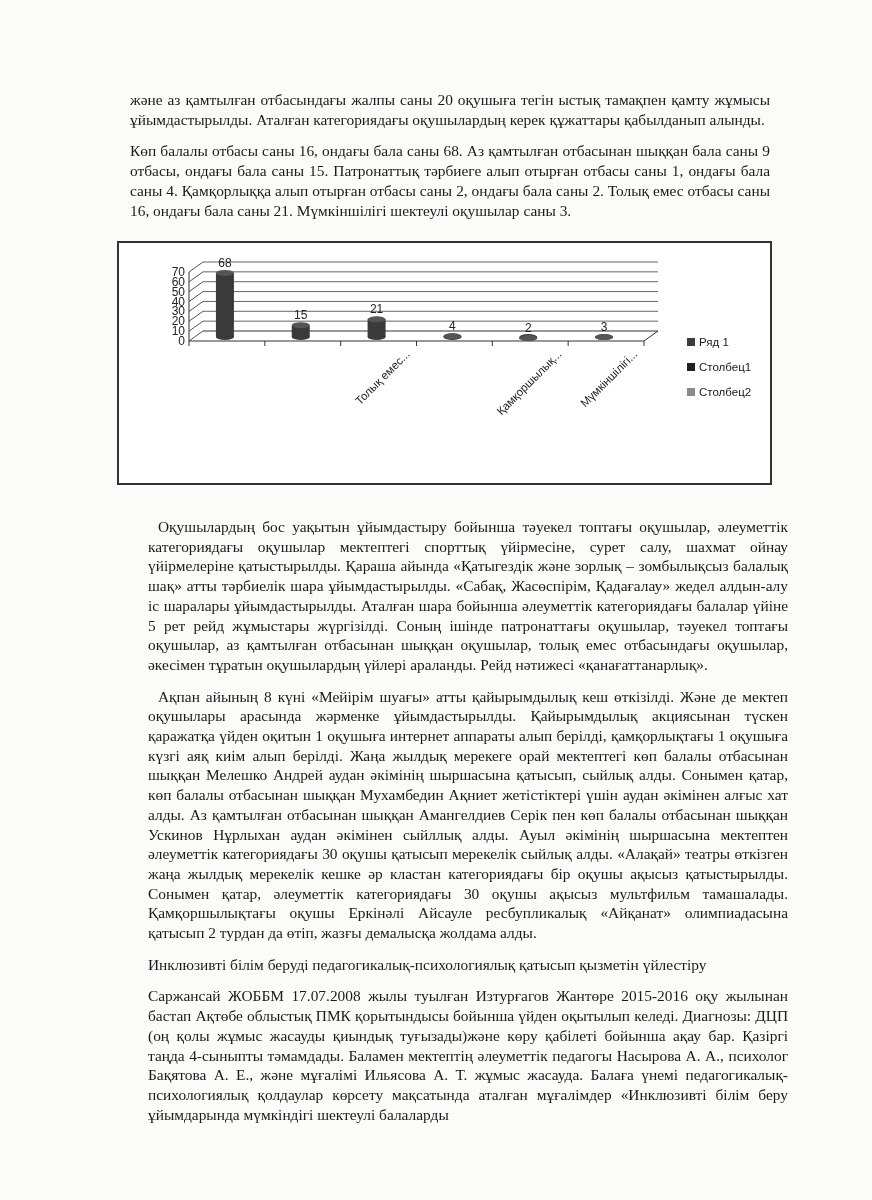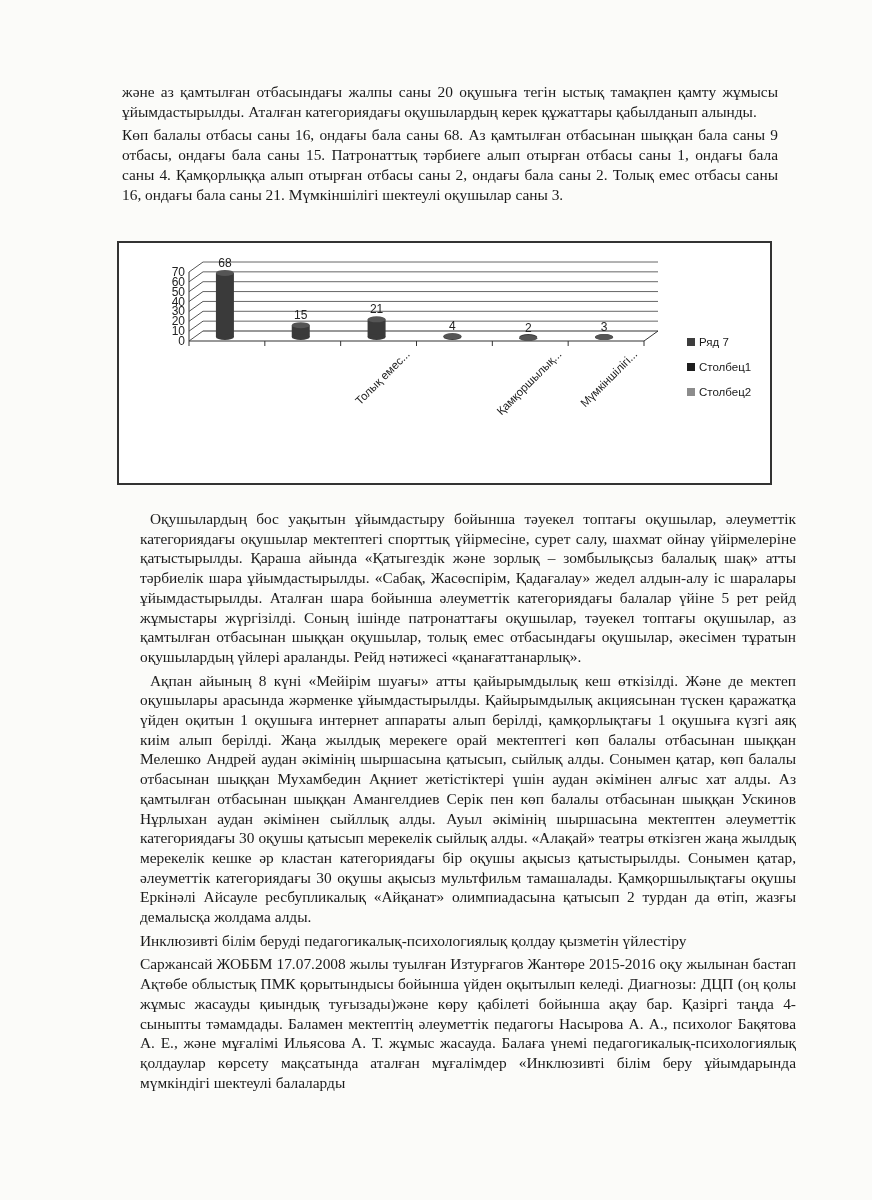--- a/index.html
+++ b/index.html
@@ -1,21 +1,21 @@
 <!DOCTYPE html>
 <html><head>
 <meta charset="utf-8">
 <style>
   html, body { margin: 0; padding: 0; }
   body {
     width: 872px; height: 1200px; background: #fbfbf9; position: relative; overflow: hidden;
     font-family: "Liberation Serif", serif; color: #1a1a1a;
   }
   .page { position: absolute; left: 118px; top: 78px; width: 664px; }
-  .p { font-size: 15.4px; line-height: 19.7px; text-align: justify; margin: 4px; }
+  .p { font-size: 15.4px; line-height: 19.7px; text-align: justify; margin: 12px; }
   .indent { text-indent: 10px; }
   .chart-box {
     position: absolute; left: 117px; top: 241px; width: 651px; height: 240px;
     border: 2px solid #333; background: #fff;
   }
   .chart-box svg { position: absolute; left: 0; top: 0; }
   .para-block { position: absolute; left: 136px; width: 664px; }
   .legend { position: absolute; left: 568px; top: 86px; font-family: "Liberation Sans", sans-serif; font-size: 11.5px; }
   .legend-item { display: flex; align-items: center; height: 25px; }
   .swatch { width: 8px; height: 8px; margin-right: 4px; }
@@ -88,31 +88,31 @@
       <text x="443.16666666666663" y="112" text-anchor="end" font-size="11.5" font-family="Liberation Sans, sans-serif" fill="#222" transform="rotate(-45 443.16666666666663 112)">Қамқоршылық...</text>
       <rect x="476.0833333333333" y="94.04285714285714" width="18" height="1" fill="#3a3a3a"></rect>
       <ellipse cx="485.0833333333333" cy="94" rx="9" ry="3" fill="#3a3a3a"></ellipse>
       <ellipse cx="485.0833333333333" cy="94.04285714285714" rx="9" ry="3" fill="#555"></ellipse>
       <text x="485.0833333333333" y="88.04285714285714" text-anchor="middle" font-size="12" font-family="Liberation Sans, sans-serif" fill="#222">3</text>
       <text x="519" y="112" text-anchor="end" font-size="11.5" font-family="Liberation Sans, sans-serif" fill="#222" transform="rotate(-45 519 112)">Мүмкіншілігі...</text>
     </svg>
   <div class="legend">
     <div class="legend-item">
       <span class="swatch" id="sw0" style="background: rgb(61, 61, 61);"></span>
-      <span>Ряд 7</span>
+      <span>Ряд 1</span>
     </div>
     <div class="legend-item">
       <span class="swatch" id="sw1" style="background: rgb(30, 30, 30);"></span>
       <span>Столбец1</span>
     </div>
     <div class="legend-item">
       <span class="swatch" id="sw2" style="background: rgb(140, 140, 140);"></span>
       <span>Столбец2</span>
     </div>
   </div>
 </div>
 
 <div class="para-block" style="top:505px;">
   <p class="p indent">Оқушылардың бос уақытын ұйымдастыру бойынша тәуекел топтағы оқушылар, әлеуметтік категориядағы оқушылар мектептегі спорттық үйірмесіне, сурет салу, шахмат ойнау үйірмелеріне қатыстырылды. Қараша айында «Қатыгездік және зорлық – зомбылықсыз балалық шақ» атты тәрбиелік шара ұйымдастырылды. «Сабақ, Жасөспірім, Қадағалау» жедел алдын-алу іс шаралары ұйымдастырылды.  Аталған шара бойынша әлеуметтік категориядағы балалар үйіне 5 рет рейд жұмыстары жүргізілді. Соның ішінде патронаттағы оқушылар, тәуекел топтағы оқушылар, аз қамтылған отбасынан шыққан оқушылар, толық емес отбасындағы оқушылар, әкесімен тұратын оқушылардың үйлері араланды. Рейд нәтижесі «қанағаттанарлық».</p>
   <p class="p indent">Ақпан айының 8 күні «Мейірім шуағы» атты қайырымдылық кеш өткізілді. Және де мектеп оқушылары арасында жәрменке ұйымдастырылды. Қайырымдылық акциясынан түскен қаражатқа үйден оқитын 1 оқушыға интернет аппараты алып берілді, қамқорлықтағы 1 оқушыға  күзгі аяқ киім алып берілді. Жаңа жылдық мерекеге орай мектептегі көп балалы отбасынан шыққан Мелешко Андрей аудан әкімінің шыршасына қатысып, сыйлық алды. Сонымен қатар, көп балалы отбасынан шыққан Мухамбедин Ақниет жетістіктері үшін аудан әкімінен алғыс хат алды. Аз қамтылған отбасынан шыққан Амангелдиев Серік пен көп балалы отбасынан шыққан Ускинов Нұрлыхан аудан әкімінен  сыйллық алды. Ауыл әкімінің шыршасына мектептен әлеуметтік категориядағы 30 оқушы қатысып мерекелік сыйлық алды. «Алақай» театры өткізген жаңа жылдық мерекелік кешке әр кластан категориядағы бір оқушы ақысыз қатыстырылды. Сонымен қатар,  әлеуметтік категориядағы 30 оқушы ақысыз мультфильм тамашалады. Қамқоршылықтағы оқушы Еркінәлі Айсауле ресбупликалық «Айқанат»  олимпиадасына қатысып 2 турдан да өтіп, жазғы демалысқа жолдама алды.</p>
-  <p class="p" style="text-align:left;">Инклюзивті білім беруді педагогикалық-психологиялық қолдау қызметін үйлестіру</p>
+  <p class="p" style="text-align:left;">Инклюзивті білім беруді педагогикалық-психологиялық қатысып қызметін үйлестіру</p>
   <p class="p">Саржансай ЖОББМ 17.07.2008 жылы туылған  Изтурғагов Жантөре 2015-2016 оқу жылынан бастап Ақтөбе облыстық ПМК қорытындысы бойынша үйден оқытылып келеді. Диагнозы: ДЦП (оң қолы жұмыс жасауды қиындық туғызады)және көру қабілеті бойынша ақау бар. Қазіргі таңда 4-сыныпты тәмамдады. Баламен мектептің әлеуметтік педагогы Насырова А. А., психолог Бақятова А. Е., және мұғалімі Ильясова А. Т. жұмыс жасауда. Балаға үнемі педагогикалық-психологиялық қолдаулар көрсету мақсатында аталған мұғалімдер    «Инклюзивті білім беру ұйымдарында мүмкіндігі шектеулі балаларды</p>
 </div>
 
 </body></html>

